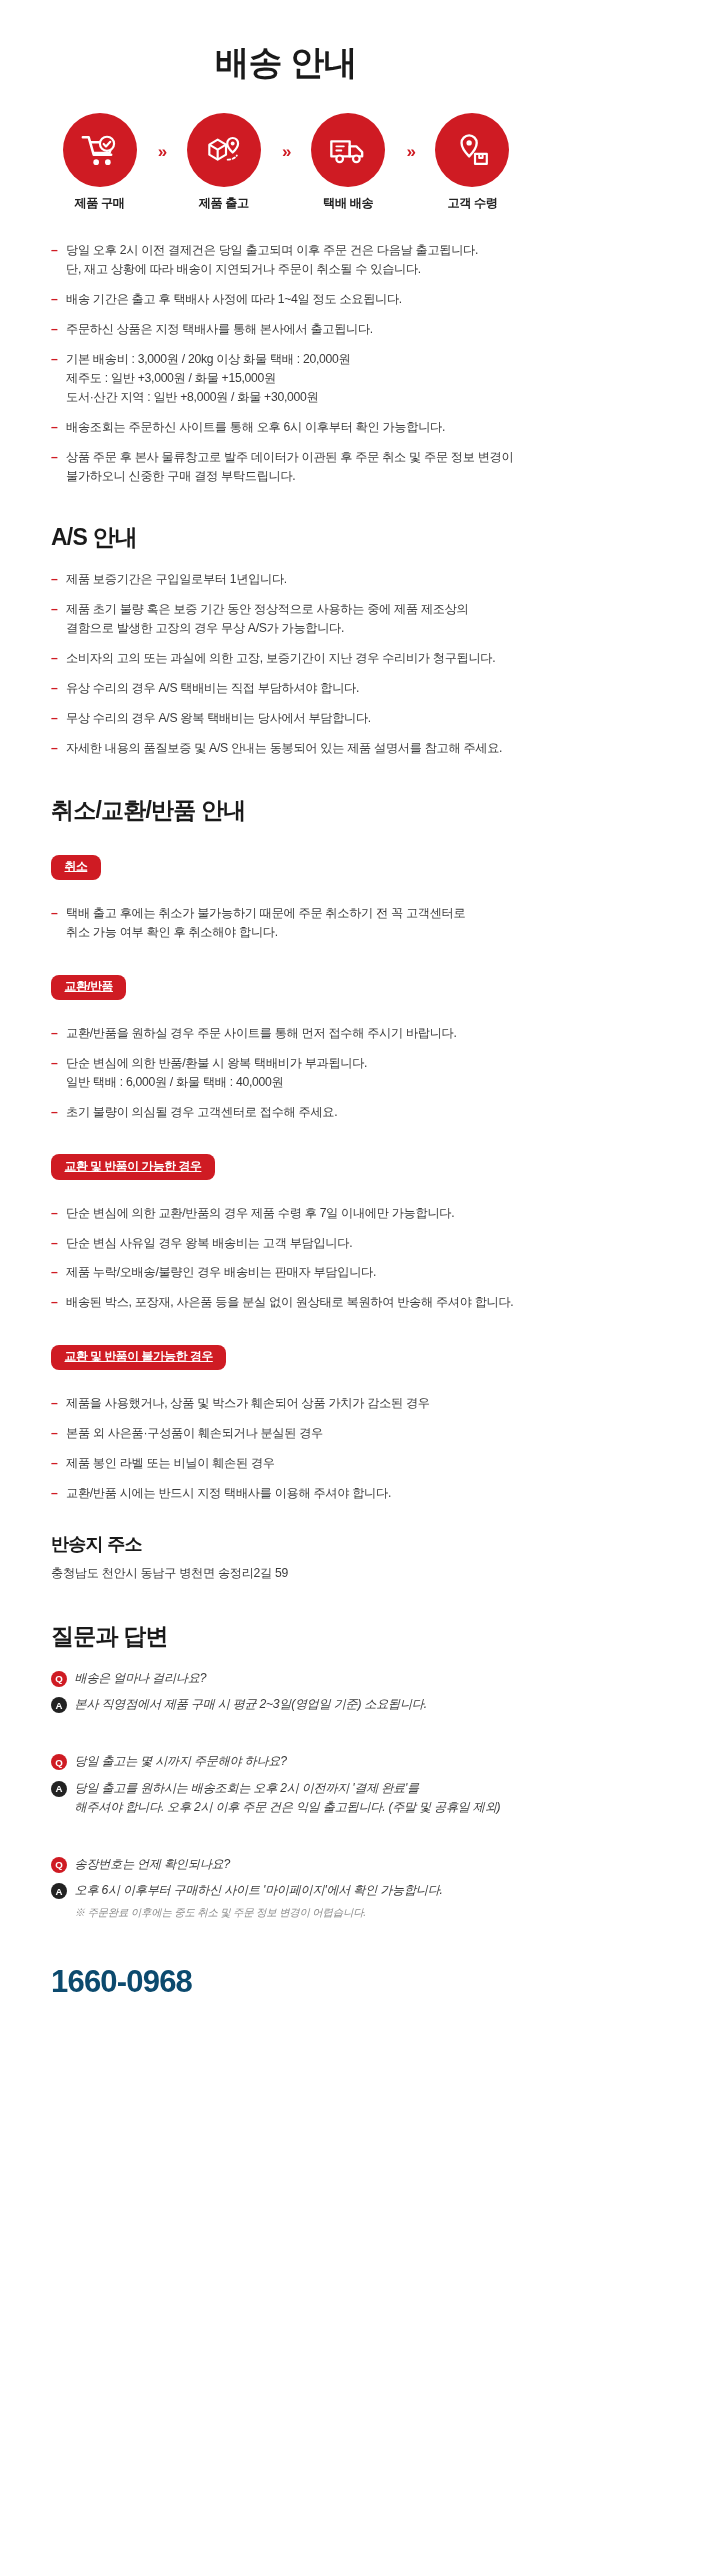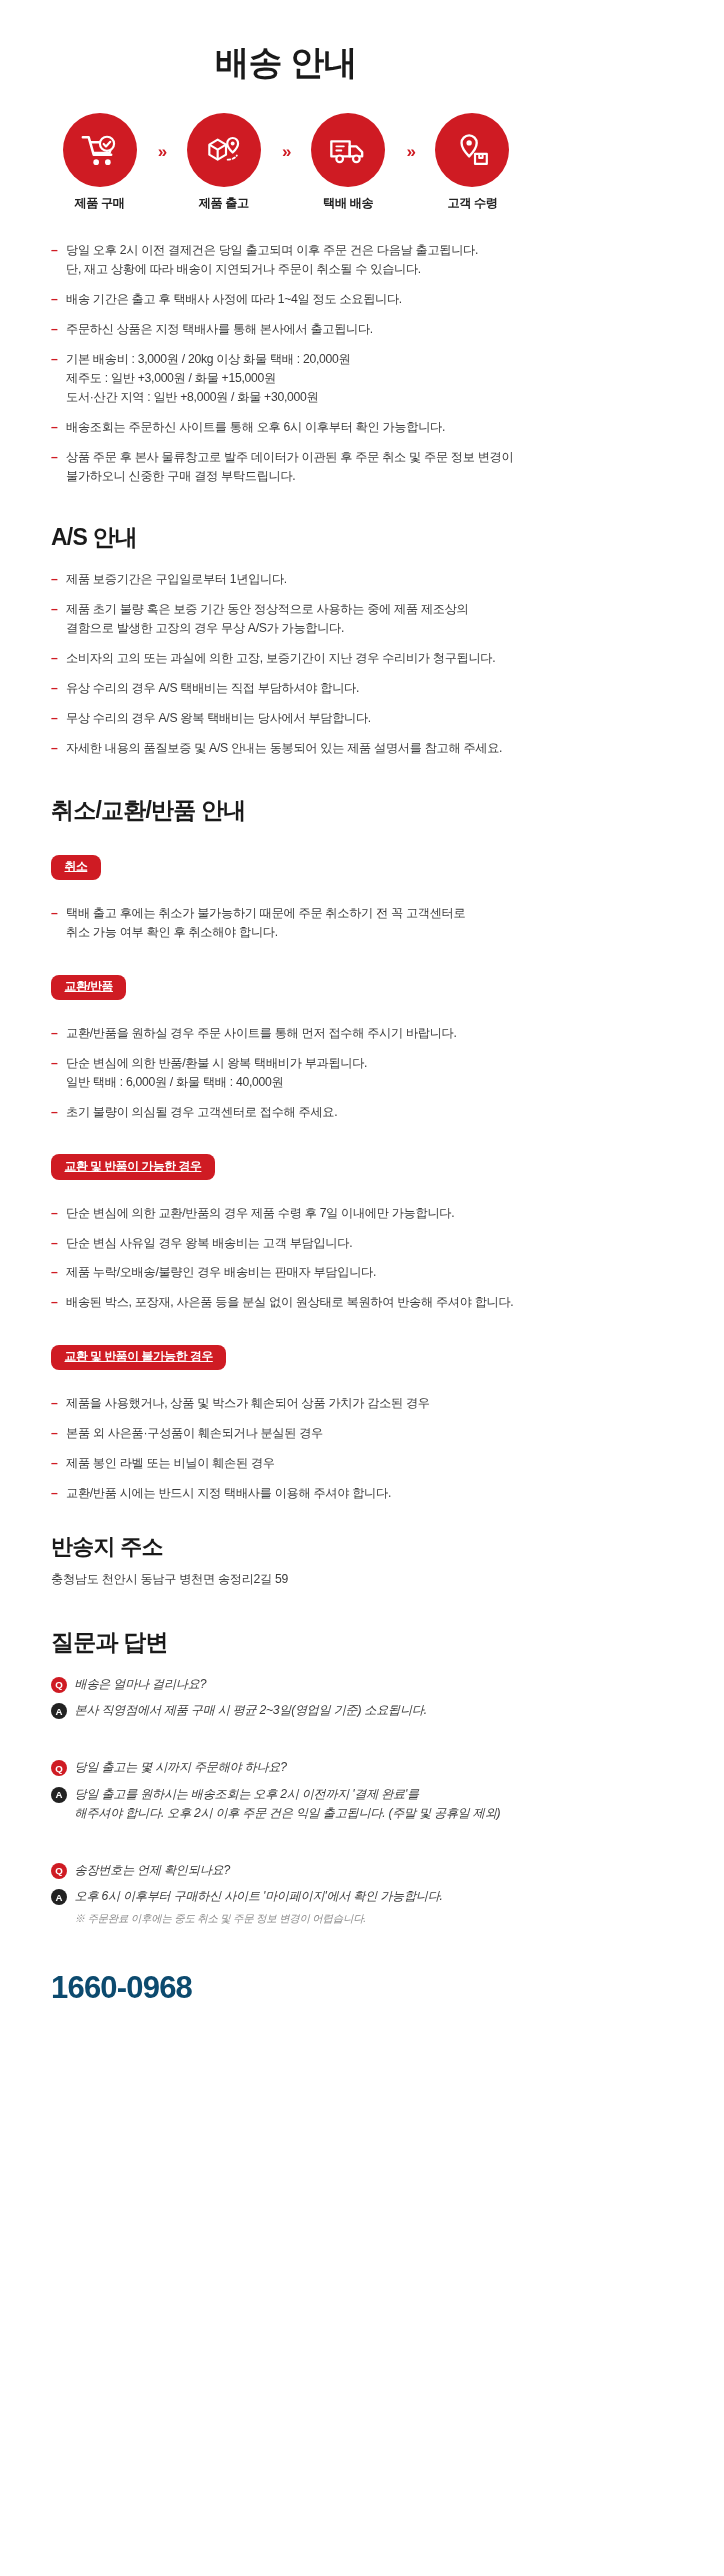--- a/index.html
+++ b/index.html
@@ -72,21 +72,21 @@
 
   
   h2.sec {
     font-size: 23px;
     font-weight: bold;
     color: #1a1a1a;
     letter-spacing: -0.8px;
     margin: 37px 0 17px 0;
   }
   h3.sub-sec {
-    font-size: 22px;
+    font-size: 18px;
     font-weight: bold;
     color: #1a1a1a;
     letter-spacing: -0.7px;
     margin: 29px 0 8.4px 0;
   }
   .pill {
     display: inline-block;
     background: #cf1b23;
     color: #fff;
     font-size: 11.8px;

